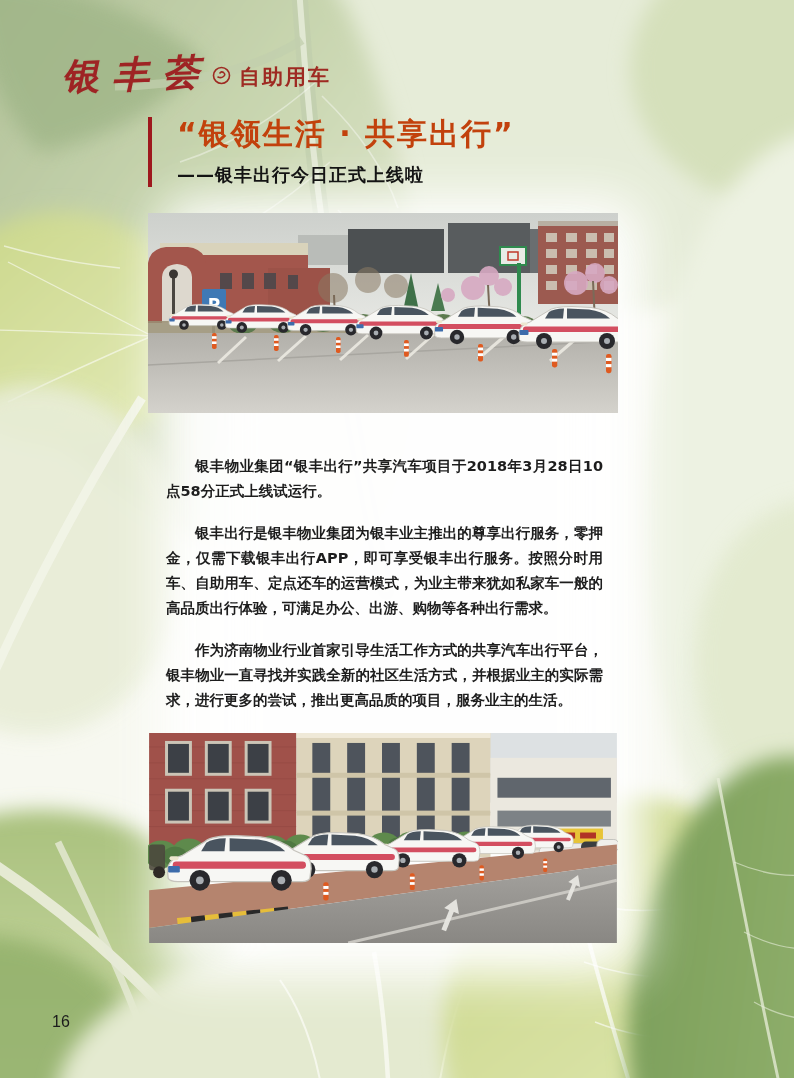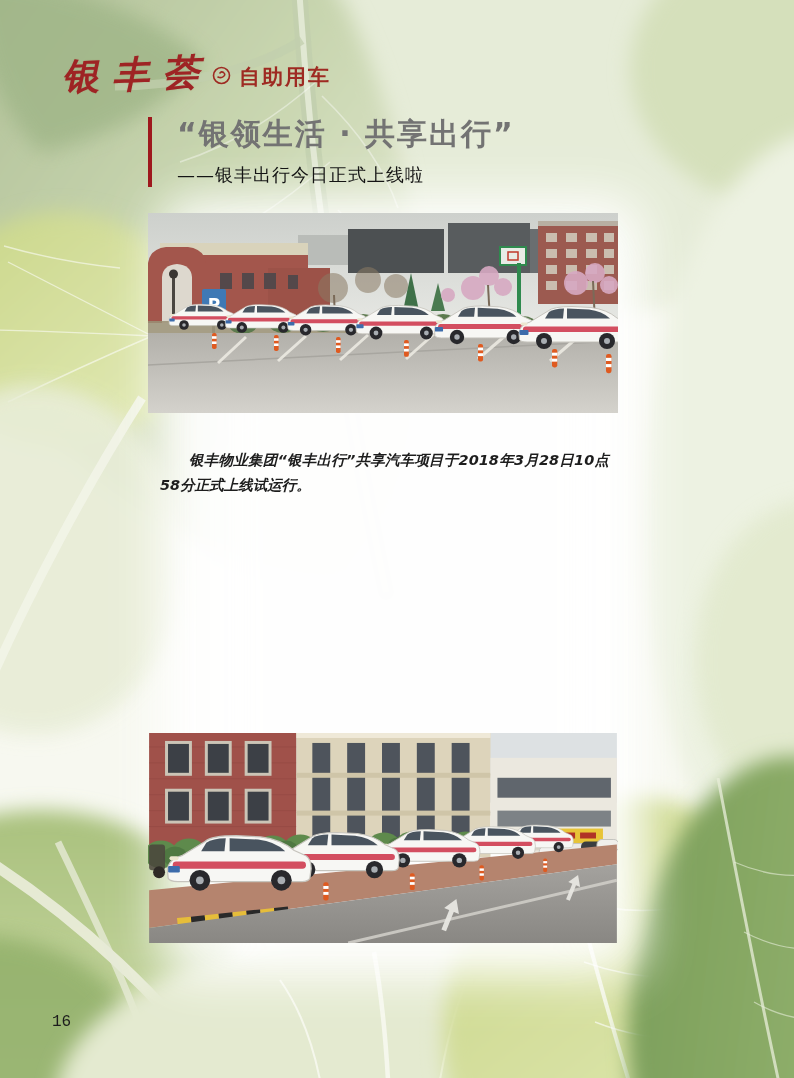--- a/index.html
+++ b/index.html
@@ -24,45 +24,45 @@
     font-size:21px; font-weight:bold; color:#9e2a22; letter-spacing:2px;
     line-height:1; padding-bottom:5px;
   }
 
   
   .title-block {
     position:absolute; left:148px; top:117px; width:480px;
     border-left:4px solid #9e181d; padding-left:25px;
   }
   .article-title {
-    font-size:30px; font-weight:bold; color:#737373; letter-spacing:2px;
+    font-size:30px; font-weight:bold; color:#c2410c; letter-spacing:2px;
     line-height:1.15; white-space:nowrap;
   }
   .article-subtitle {
-    font-size:18px; font-weight:normal; color:#141414; letter-spacing:1px;
+    font-size:18px; font-weight:bold; color:#141414; letter-spacing:1px;
     margin-top:11px;
   }
 
   
   .photo { position:absolute; left:148px; width:470px; overflow:hidden; }
   .photo svg { display:block; }
   #photo-top { top:213px; height:200px; }
   #photo-bottom { top:733px; height:210px; }
 
   
   .article-body {
     position:absolute; left:148px; top:436px; width:473px;
     font-size:14.5px; line-height:24.7px; font-weight:bold; color:#1d1d1d;
     text-align:justify;
   }
-  .article-body p { text-indent:2em; margin:12px;font-style:italic; }
+  .article-body p { text-indent:2em; margin:18px; }
 
   .page-number {
     position:absolute; left:52px; top:1013px;
-    font-family:Liberation Mono, monospace; font-size:16px; color:#1c1c1c;
+    font-family:Liberation Sans, sans-serif; font-size:16px; color:#1c1c1c;
   }
 </style>
 </head>
 <body>
 
 <svg width="0" height="0" style="position:absolute" aria-hidden="true">
   <defs>
     <g id="car">
       <path d="M5,33 Q5,24 16,21 L34,10 Q39,5.5 58,5.5 L77,6.5 Q93,8.5 103,17 L112,21 Q116,23.5 116,31 L115,38.5 Q114,41 109,41 L13,41 Q6.5,41 5.5,38.5 Z" fill="#f7f7f4" stroke="#c6c4bd" stroke-width="1"></path>
       <path d="M35,11 Q40,7.5 50,7.5 L49,17.5 L31,17.5 Z" fill="#49545f"></path>
@@ -313,20 +313,22 @@
         <use href="#bollard" transform="translate(188,124)"></use>
         <use href="#bollard" transform="translate(256,127) scale(1.05)"></use>
         <use href="#bollard" transform="translate(330,131) scale(1.1)"></use>
         <use href="#bollard" transform="translate(404,136) scale(1.15)"></use>
         <use href="#bollard" transform="translate(458,141) scale(1.2)"></use>
       </svg>
     </div>
 
     <div class="article-body">
       <p>银丰物业集团“银丰出行”共享汽车项目于2018年3月28日10点58分正式上线试运行。</p>
+      <p>银丰出行是银丰物业集团为银丰业主推出的尊享出行服务，零押金，仅需下载银丰出行APP，即可享受银丰出行服务。按照分时用车、自助用车、定点还车的运营模式，为业主带来犹如私家车一般的高品质出行体验，可满足办公、出游、购物等各种出行需求。</p>
+      <p>作为济南物业行业首家引导生活工作方式的共享汽车出行平台，银丰物业一直寻找并实践全新的社区生活方式，并根据业主的实际需求，进行更多的尝试，推出更高品质的项目，服务业主的生活。</p>
     </div>
 
     <div class="photo" id="photo-bottom">
       <svg width="470" height="210" viewBox="0 0 470 211">
         <defs>
           <linearGradient id="roadG" x1="0" y1="0" x2="0" y2="1">
             <stop offset="0" stop-color="#a4a29e"></stop>
               <stop offset="1" stop-color="#898783"></stop>
           </linearGradient>
         </defs>

